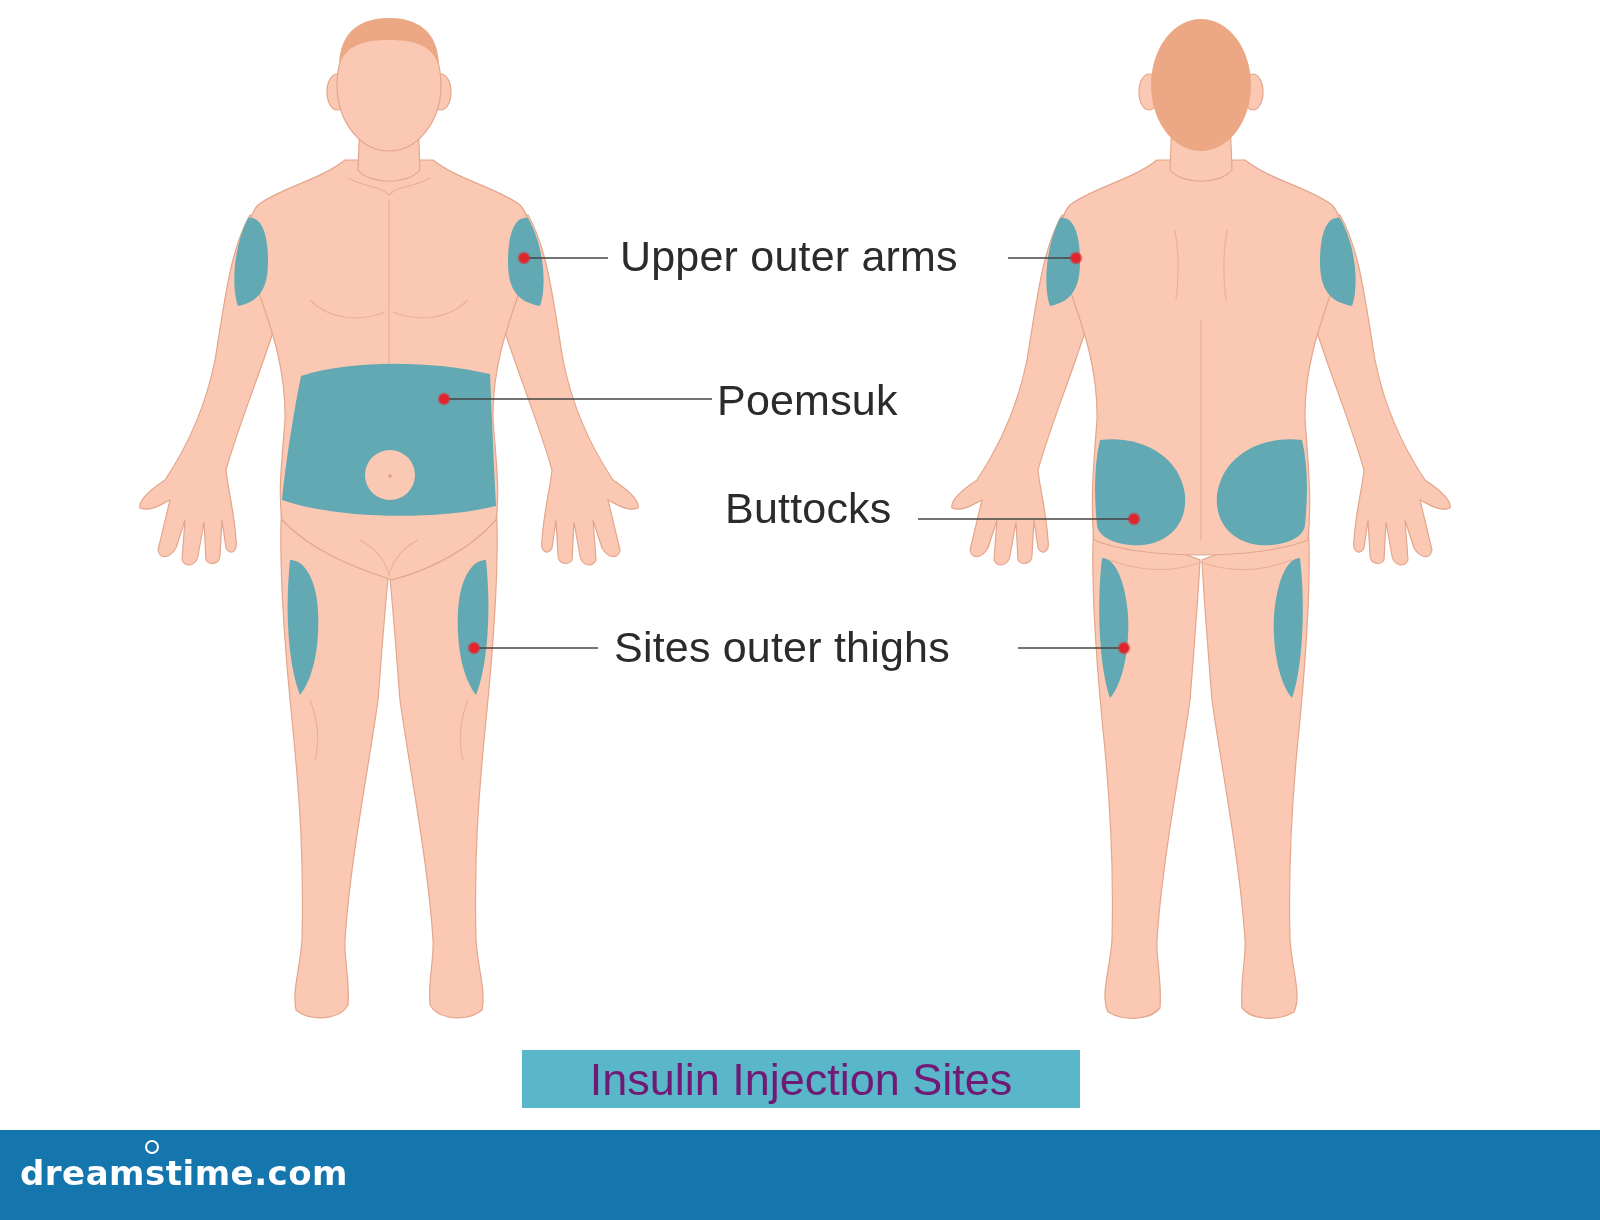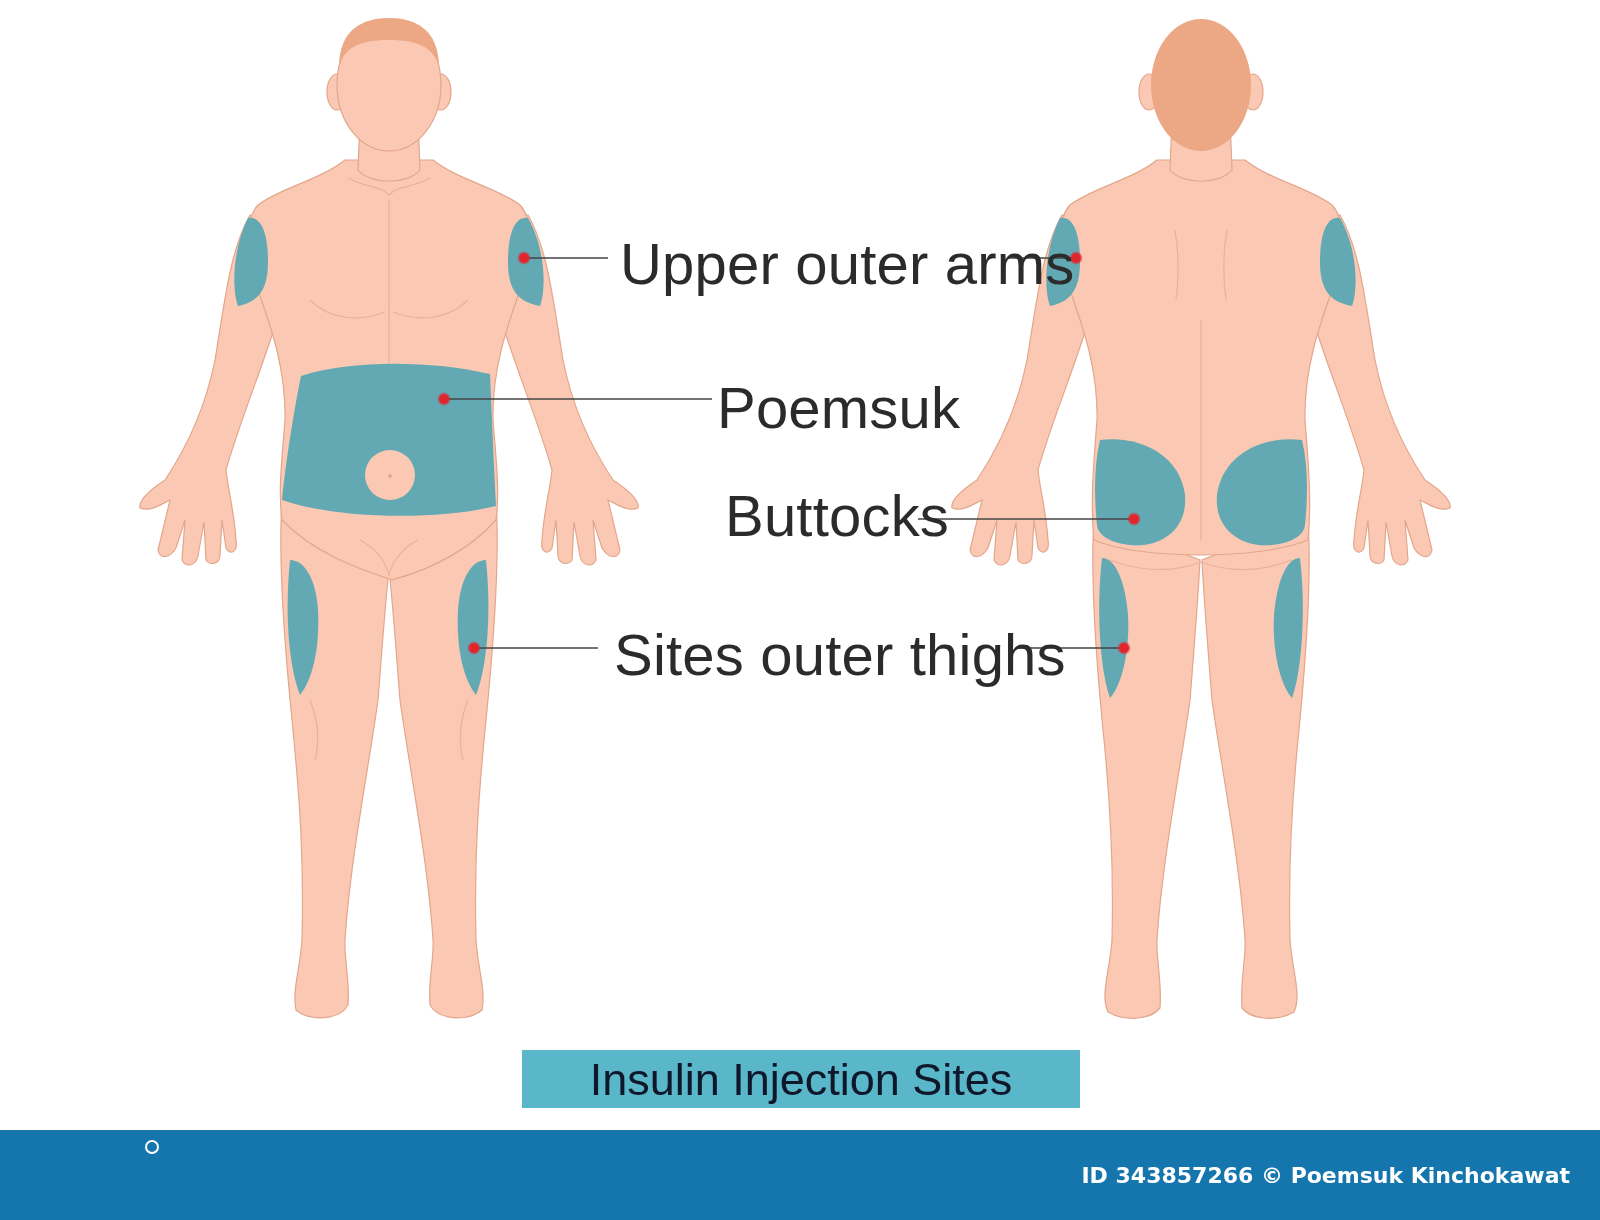--- a/index.html
+++ b/index.html
@@ -3,28 +3,28 @@
   <meta charset="utf-8">
   <style>
     html, body { margin: 0; padding: 0; }
     body {
       width: 1600px; height: 1220px; background: #ffffff;
       position: relative; overflow: hidden;
       font-family: "Liberation Sans", sans-serif;
     }
     #figure-svg { position: absolute; left: 0; top: 0; width: 1600px; height: 1130px; }
     .label {
-      position: absolute; color: #2b2b2b; font-size: 58px; line-height: 1;
+      position: absolute; color: #2b2b2b; font-size: 43px; line-height: 1;
       white-space: nowrap; letter-spacing: 0.2px;
     }
     .title-box {
       position: absolute; left: 522px; top: 1050px; width: 558px; height: 58px;
       background: #5ab6c9; display: flex; align-items: center; justify-content: center;
     }
-    .title-text { color: #0f172a; font-size: 45px; line-height: 1; }
+    .title-text { color: #701a75; font-size: 45px; line-height: 1; }
     .footer {
       position: absolute; left: 0; top: 1130px; width: 1600px; height: 90px;
       background: #1576ae; color: #fff;
     }
     .brand {
       position: absolute; left: 20px; top: 23px; font-size: 34px; font-weight: bold;
       letter-spacing: 0.5px; font-family: "DejaVu Sans", sans-serif;
     }
     .brand-swirl {
       position: absolute; left: 145px; top: 10px; width: 14px; height: 14px;
@@ -136,14 +136,14 @@
 <div class="label" style="left:717px; top:379px;">Poemsuk</div>
 <div class="label" style="left:725px; top:487px;">Buttocks</div>
 <div class="label" style="left:614px; top:626px;">Sites outer thighs</div>
 
 <div class="title-box">
   <span class="title-text">Insulin Injection Sites</span>
 </div>
 
 <div class="footer">
   <span class="brand-swirl"></span>
-  <span class="credit">ID 343857266 © Poemsuk Kinchokawat</span>
+  <span class="brand">dreamstime.com</span>
 </div>
 
 </body></html>

